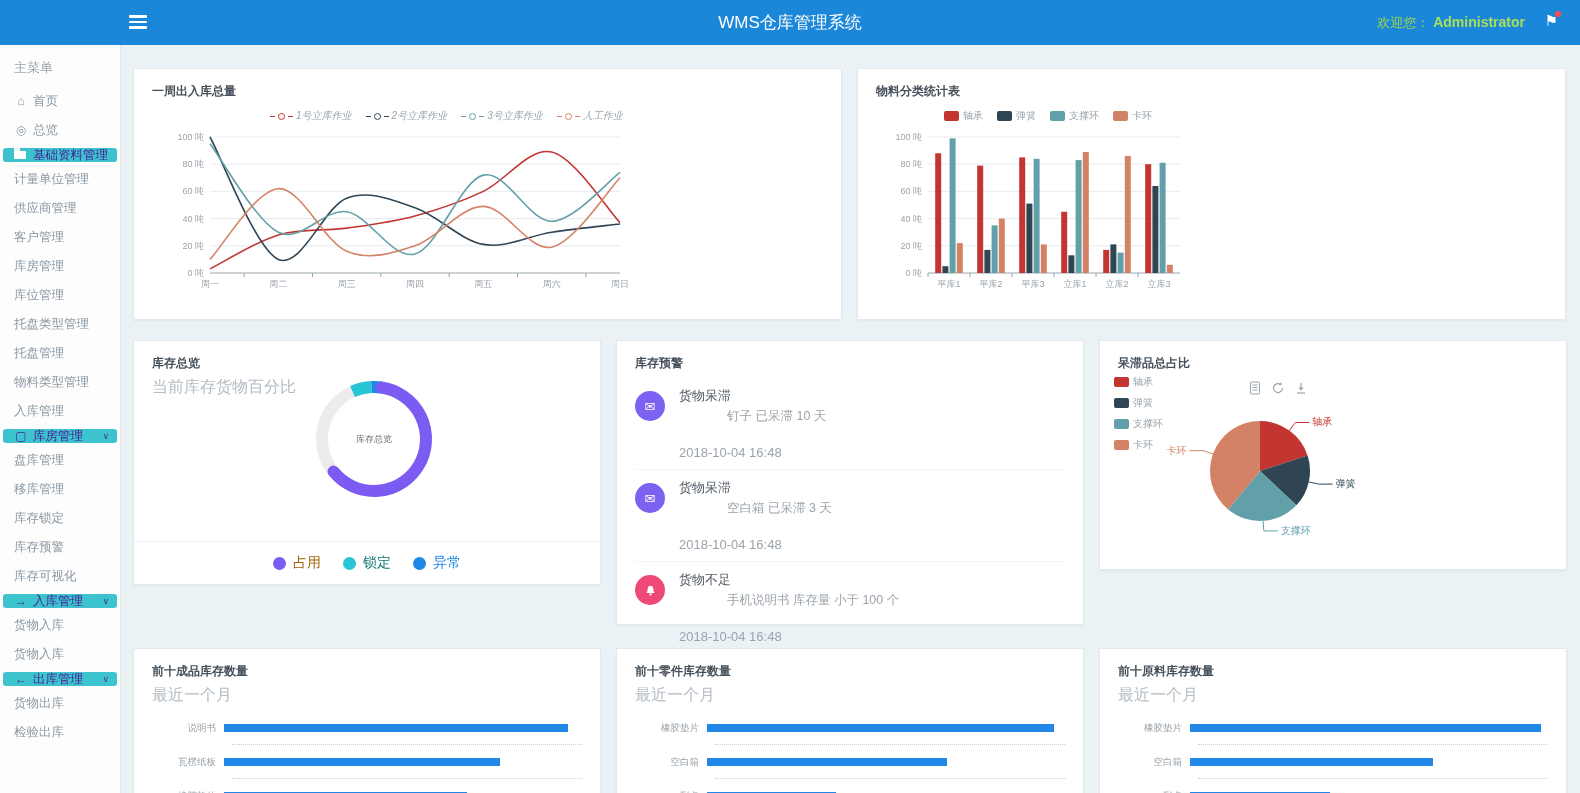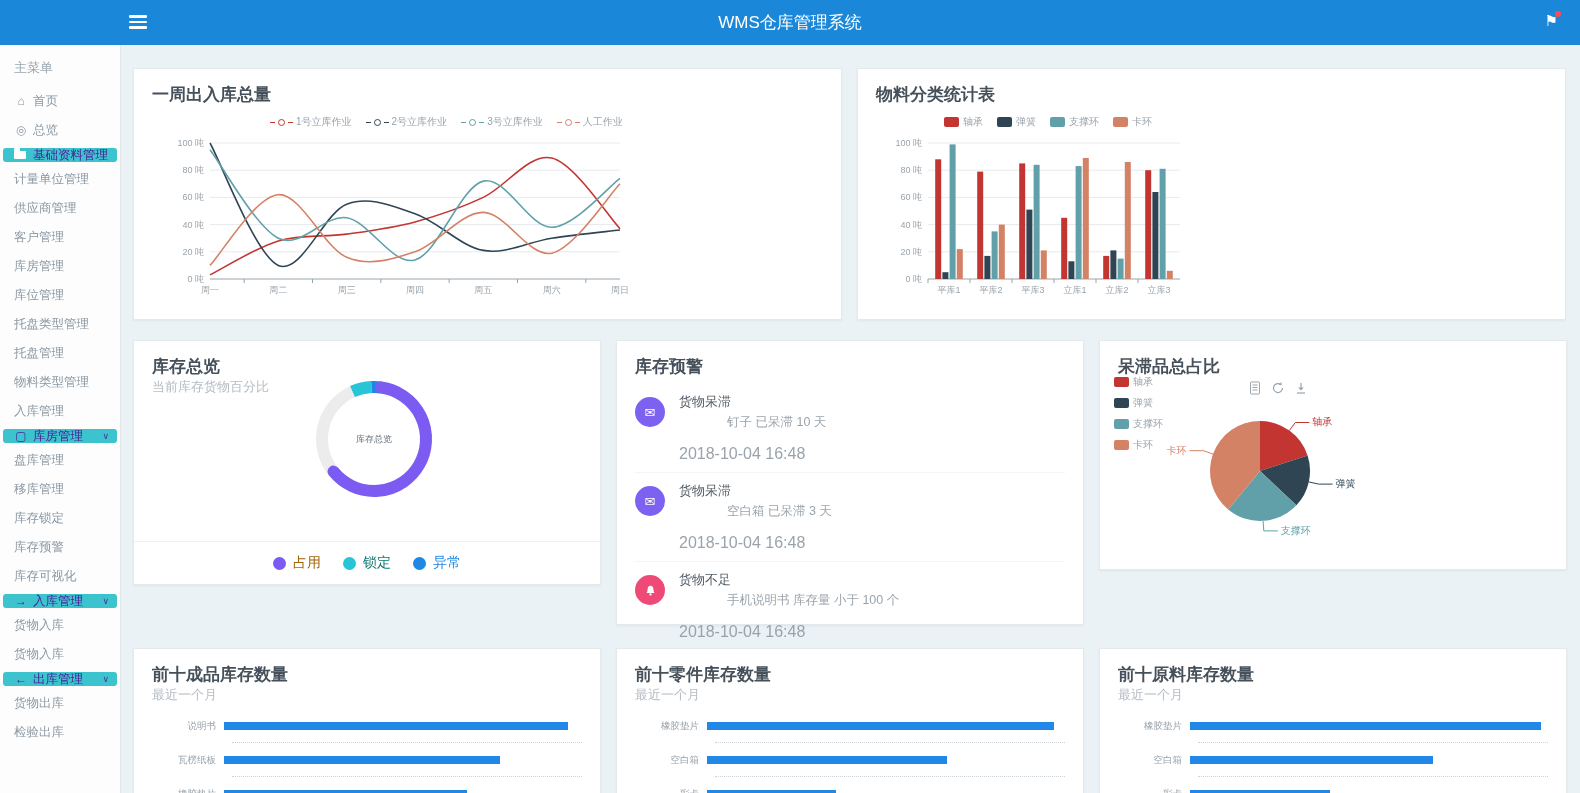--- a/index.html
+++ b/index.html
@@ -28,48 +28,48 @@
   .side-item{height:29px;line-height:29px;padding-left:14px;font-size:12.5px;color:var(--txt-gray);cursor:pointer;white-space:nowrap;display:flex;align-items:center;gap:5px;}
   .side-item .gicon{font-size:12px;width:14px;text-align:center;flex:0 0 14px;}
   .side-item.active{background:var(--accent);color:#4c1d95;margin:3px 3px;border-radius:3px;height:14px;line-height:30px;padding-left:11px;}
   .side-item .chev{margin-left:auto;margin-right:8px;font-size:9px;opacity:.9;}
   .folder-ic{display:inline-block;width:12px;height:8px;background:#fff;border-radius:1px;position:relative;flex:0 0 12px;margin-right:2px;}
   .folder-ic::before{content:'';position:absolute;top:-3px;left:0;width:6px;height:3px;background:#fff;border-radius:1px 1px 0 0;}
   
   .content{position:absolute;left:121px;top:45px;right:0;bottom:-600px;padding:23px 14px 0 12px;}
   .row{display:flex;gap:15px;align-items:flex-start;}
   .card{background:#fff;border:1px solid #e4e9ec;box-shadow:0 1px 2px rgba(0,0,0,.05);padding:14px 18px;position:relative;}
-  .card h3{font-size:17px;color:var(--title);font-weight:bold;}
-  .card .sub{font-size:13px;color:var(--sub);}
+  .card h3{font-size:12px;color:var(--title);font-weight:bold;}
+  .card .sub{font-size:16px;color:var(--sub);margin-top:5px;}
   .row1 .card{flex:1;height:252px;}
   .row2{margin-top:20px;}
   .row3{margin-top:23px;}
   .w3{width:468px;flex:0 0 468px;}
   .h-c1{height:245px;} .h-c2{height:285px;} .h-c3{height:230px;} .row3 .card{height:230px;}
   
   .legend-row{display:flex;gap:14px;align-items:center;font-size:10px;color:#9aa3ab;margin-top:9px;}
-  .lg-line{display:flex;align-items:center;gap:3px;cursor:pointer;}
+  .lg-line{display:flex;align-items:center;gap:3px;cursor:pointer;font-style:italic;}
   .lg-line .seg{width:5px;height:1px;}
   .lg-line .ring{width:7px;height:7px;border-radius:50%;background:#fff;border:1px solid;}
   .lg-rect{display:flex;align-items:center;gap:4px;cursor:pointer;}
   .lg-rect i{width:15px;height:10px;border-radius:2px;display:inline-block;}
   
   .donut-svg{position:absolute;left:0;top:30px;}
   .donut-div{position:absolute;left:0;right:0;bottom:42px;height:1px;background:#eef1f3;}
   .donut-legend{position:absolute;left:0;right:0;bottom:12px;display:flex;justify-content:center;gap:22px;font-size:14px;}
   .donut-legend .itm{display:flex;align-items:center;gap:7px;cursor:pointer;}
   .donut-legend .dot{width:13px;height:13px;border-radius:50%;}
   
   .alert-list{margin-top:6px;}
   .alert-item{display:flex;gap:14px;padding:9px 0;border-bottom:1px solid #f2f4f6;}
   .alert-item:last-child{border-bottom:none;}
   .a-ic{width:30px;height:30px;border-radius:50%;flex:0 0 30px;display:flex;align-items:center;justify-content:center;color:#fff;font-size:13px;margin-top:4px;}
   .a-tt{font-size:13px;color:#525c66;}
   .a-ds{font-size:12.5px;color:#9aa3ab;padding-left:48px;margin-top:3px;white-space:nowrap;}
-  .a-tm{font-size:16px;color:#9aa3ab;margin-top:14px;}
+  .a-tm{font-size:13px;color:#9aa3ab;margin-top:20px;}
   
   .pie-legend{position:absolute;left:14px;top:34px;display:flex;flex-direction:column;gap:7px;font-size:10px;color:#9aa3ab;}
   .toolbox{position:absolute;left:148px;top:40px;display:flex;gap:9px;}
   .toolbox span{cursor:pointer;line-height:0;}
   .pie-svg{position:absolute;left:0;top:20px;}
   
   .hbar-rows{margin-top:16px;}
   .hbar-row{display:flex;align-items:center;height:12px;margin-top:11px;}
   .hbar-label{width:72px;text-align:right;padding-right:8px;font-size:9.5px;color:#98a2ab;white-space:nowrap;overflow:hidden;}
   .hbar-track{flex:1;position:relative;height:8px;}
@@ -80,20 +80,23 @@
 </head>
 <body>
 
 <div class="topbar">
   <div class="burger">
       <span></span>
       <span></span>
       <span></span>
     </div>
   <div class="top-title">WMS仓库管理系统</div>
+  <div class="welcome">
+    <span>欢迎您：</span><b>Administrator</b>
+  </div>
   <div class="flag">⚑</div>
 </div>
 
 <div class="logo">
   <svg width="44" height="28" viewBox="0 0 44 28">
     <polyline points="6,6 14,22 22,6" fill="none" stroke="#fff" stroke-width="4"></polyline>
     <polyline points="20,10 27,20 38,2" fill="none" stroke="#fff" stroke-width="4"></polyline>
   </svg>
   <div class="logo-text">watson</div>
 </div>

